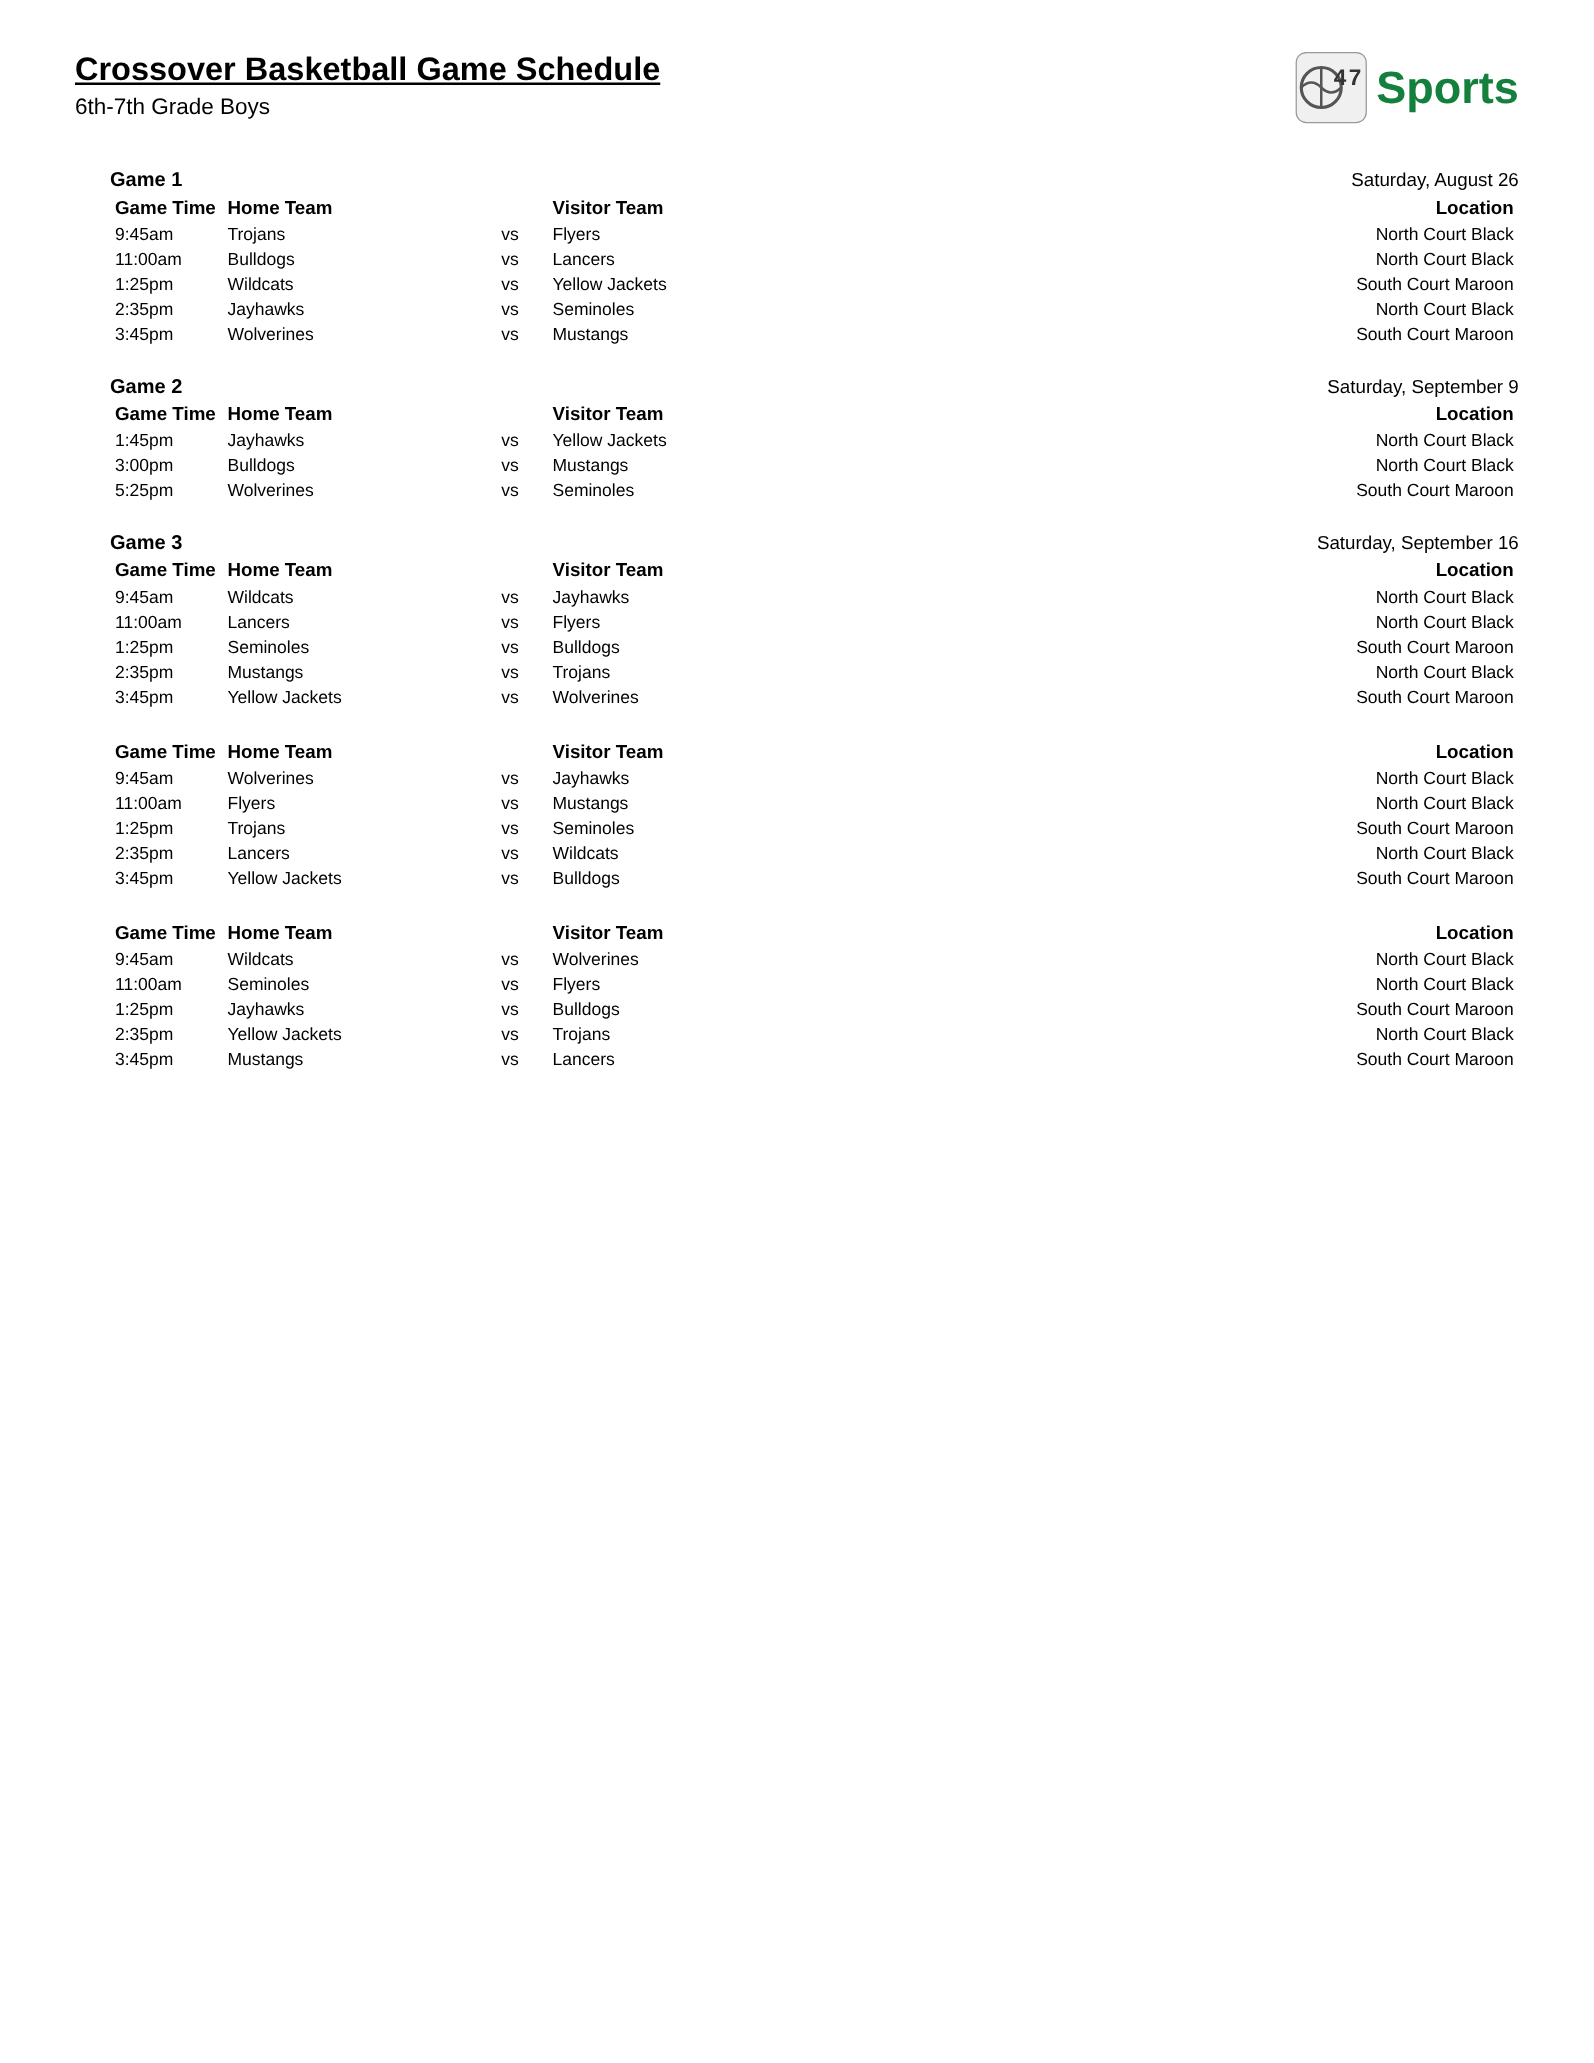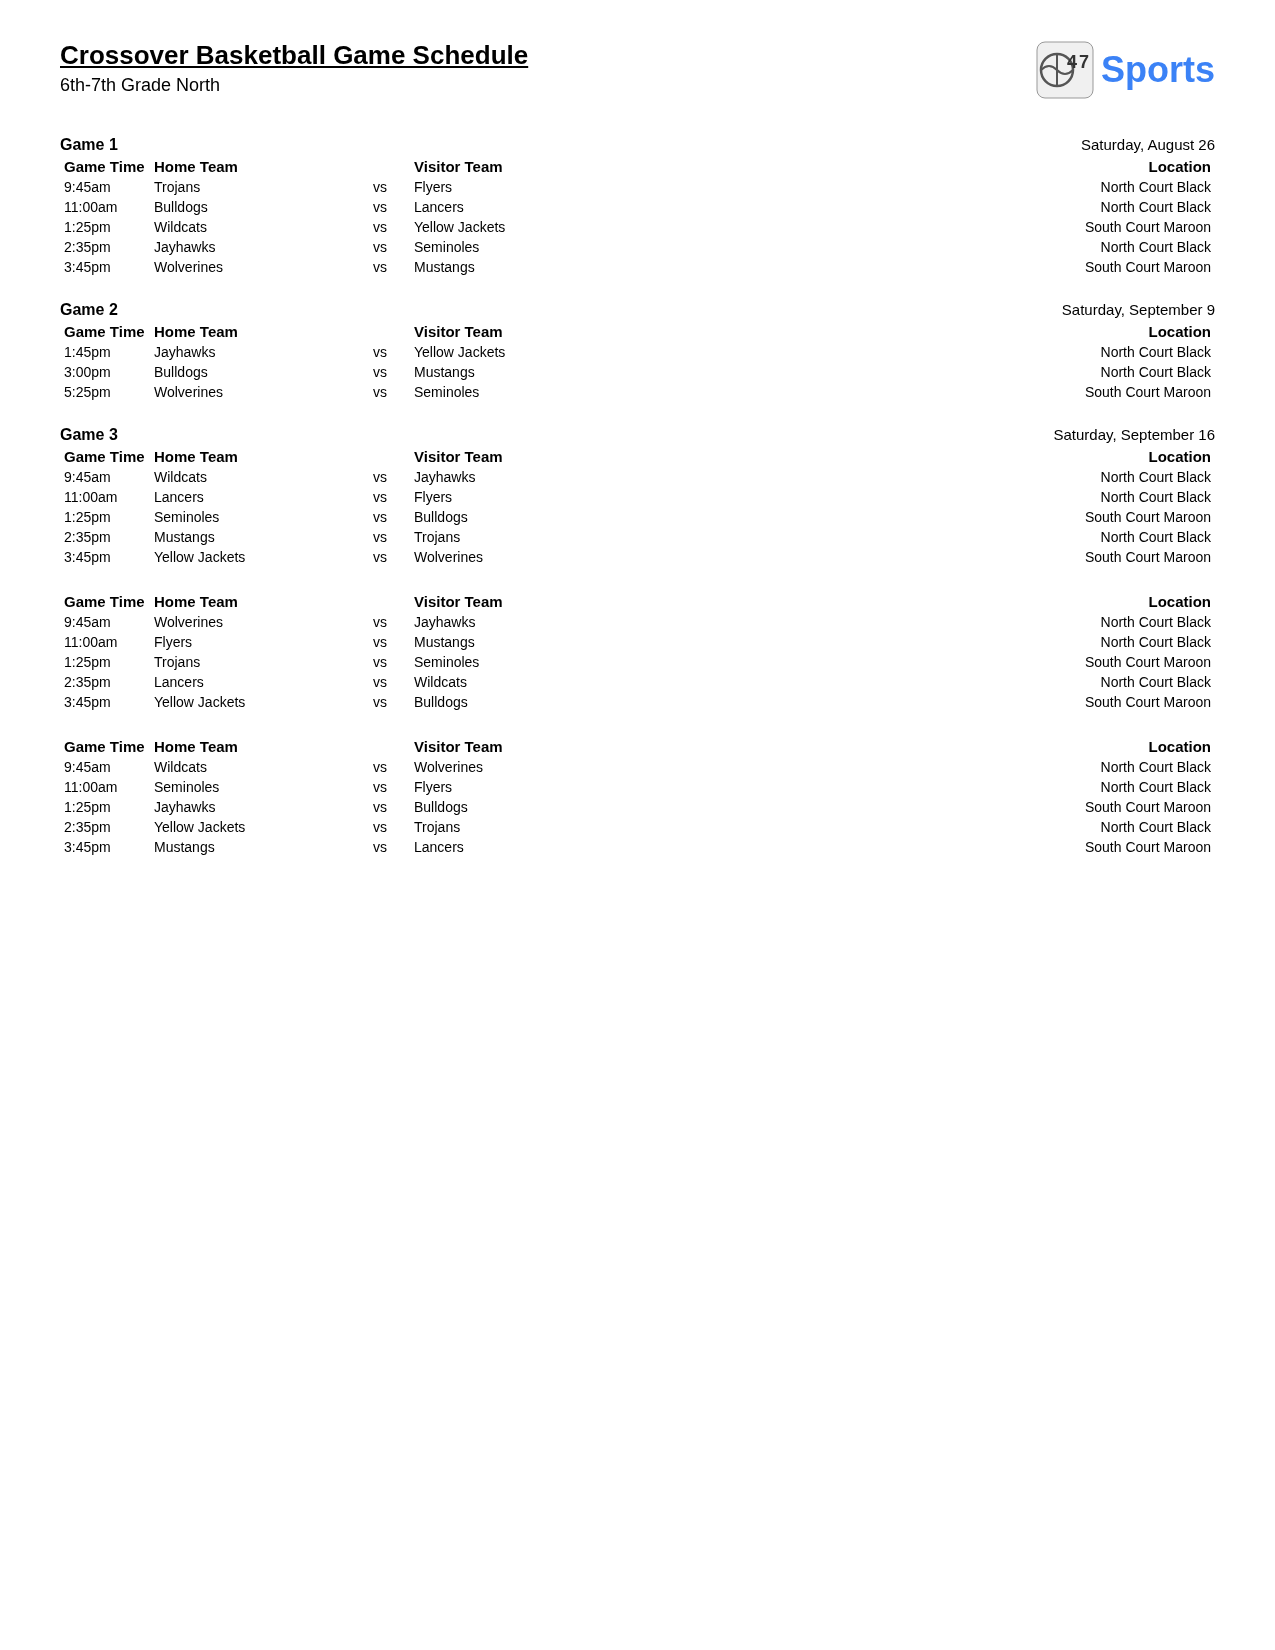--- a/index.html
+++ b/index.html
@@ -33,24 +33,25 @@
       align-items: center;
       gap: 6px;
     }
     .logo-icon {
       width: 60px;
       height: 60px;
     }
     .logo-text {
       font-size: 36px;
       font-weight: bold;
-      color: #3b82f6;
+      color: #15803d;
     }
     .game-section {
       margin-bottom: 24px;
+      margin-left: 28px;
     }
     .game-header-row {
       display: flex;
       justify-content: space-between;
       align-items: baseline;
       margin-bottom: 2px;
     }
     .game-label {
       font-size: 16px;
       font-weight: bold;
@@ -89,21 +90,21 @@
     .col-vs   { width: 60px; }
     .col-visitor { width: 200px; }
     .col-location { }
   </style>
 </head>
 <body>
 
 <div class="page-header">
   <div class="title-block">
     <div class="main-title">Crossover Basketball Game Schedule</div>
-    <div class="subtitle">6th-7th Grade North</div>
+    <div class="subtitle">6th-7th Grade Boys</div>
   </div>
   <div class="logo-block">
 
     <svg class="logo-icon" viewBox="0 0 60 60" xmlns="http://www.w3.org/2000/svg">
       <rect x="2" y="2" width="56" height="56" rx="8" fill="#f0f0f0" stroke="#999" stroke-width="1"></rect>
 
       <circle cx="22" cy="30" r="16" fill="none" stroke="#555" stroke-width="2.5"></circle>
       <path d="M6 30 Q14 22 22 30 Q30 38 38 30" fill="none" stroke="#555" stroke-width="2"></path>
       <line x1="22" y1="14" x2="22" y2="46" stroke="#555" stroke-width="2"></line>
 

